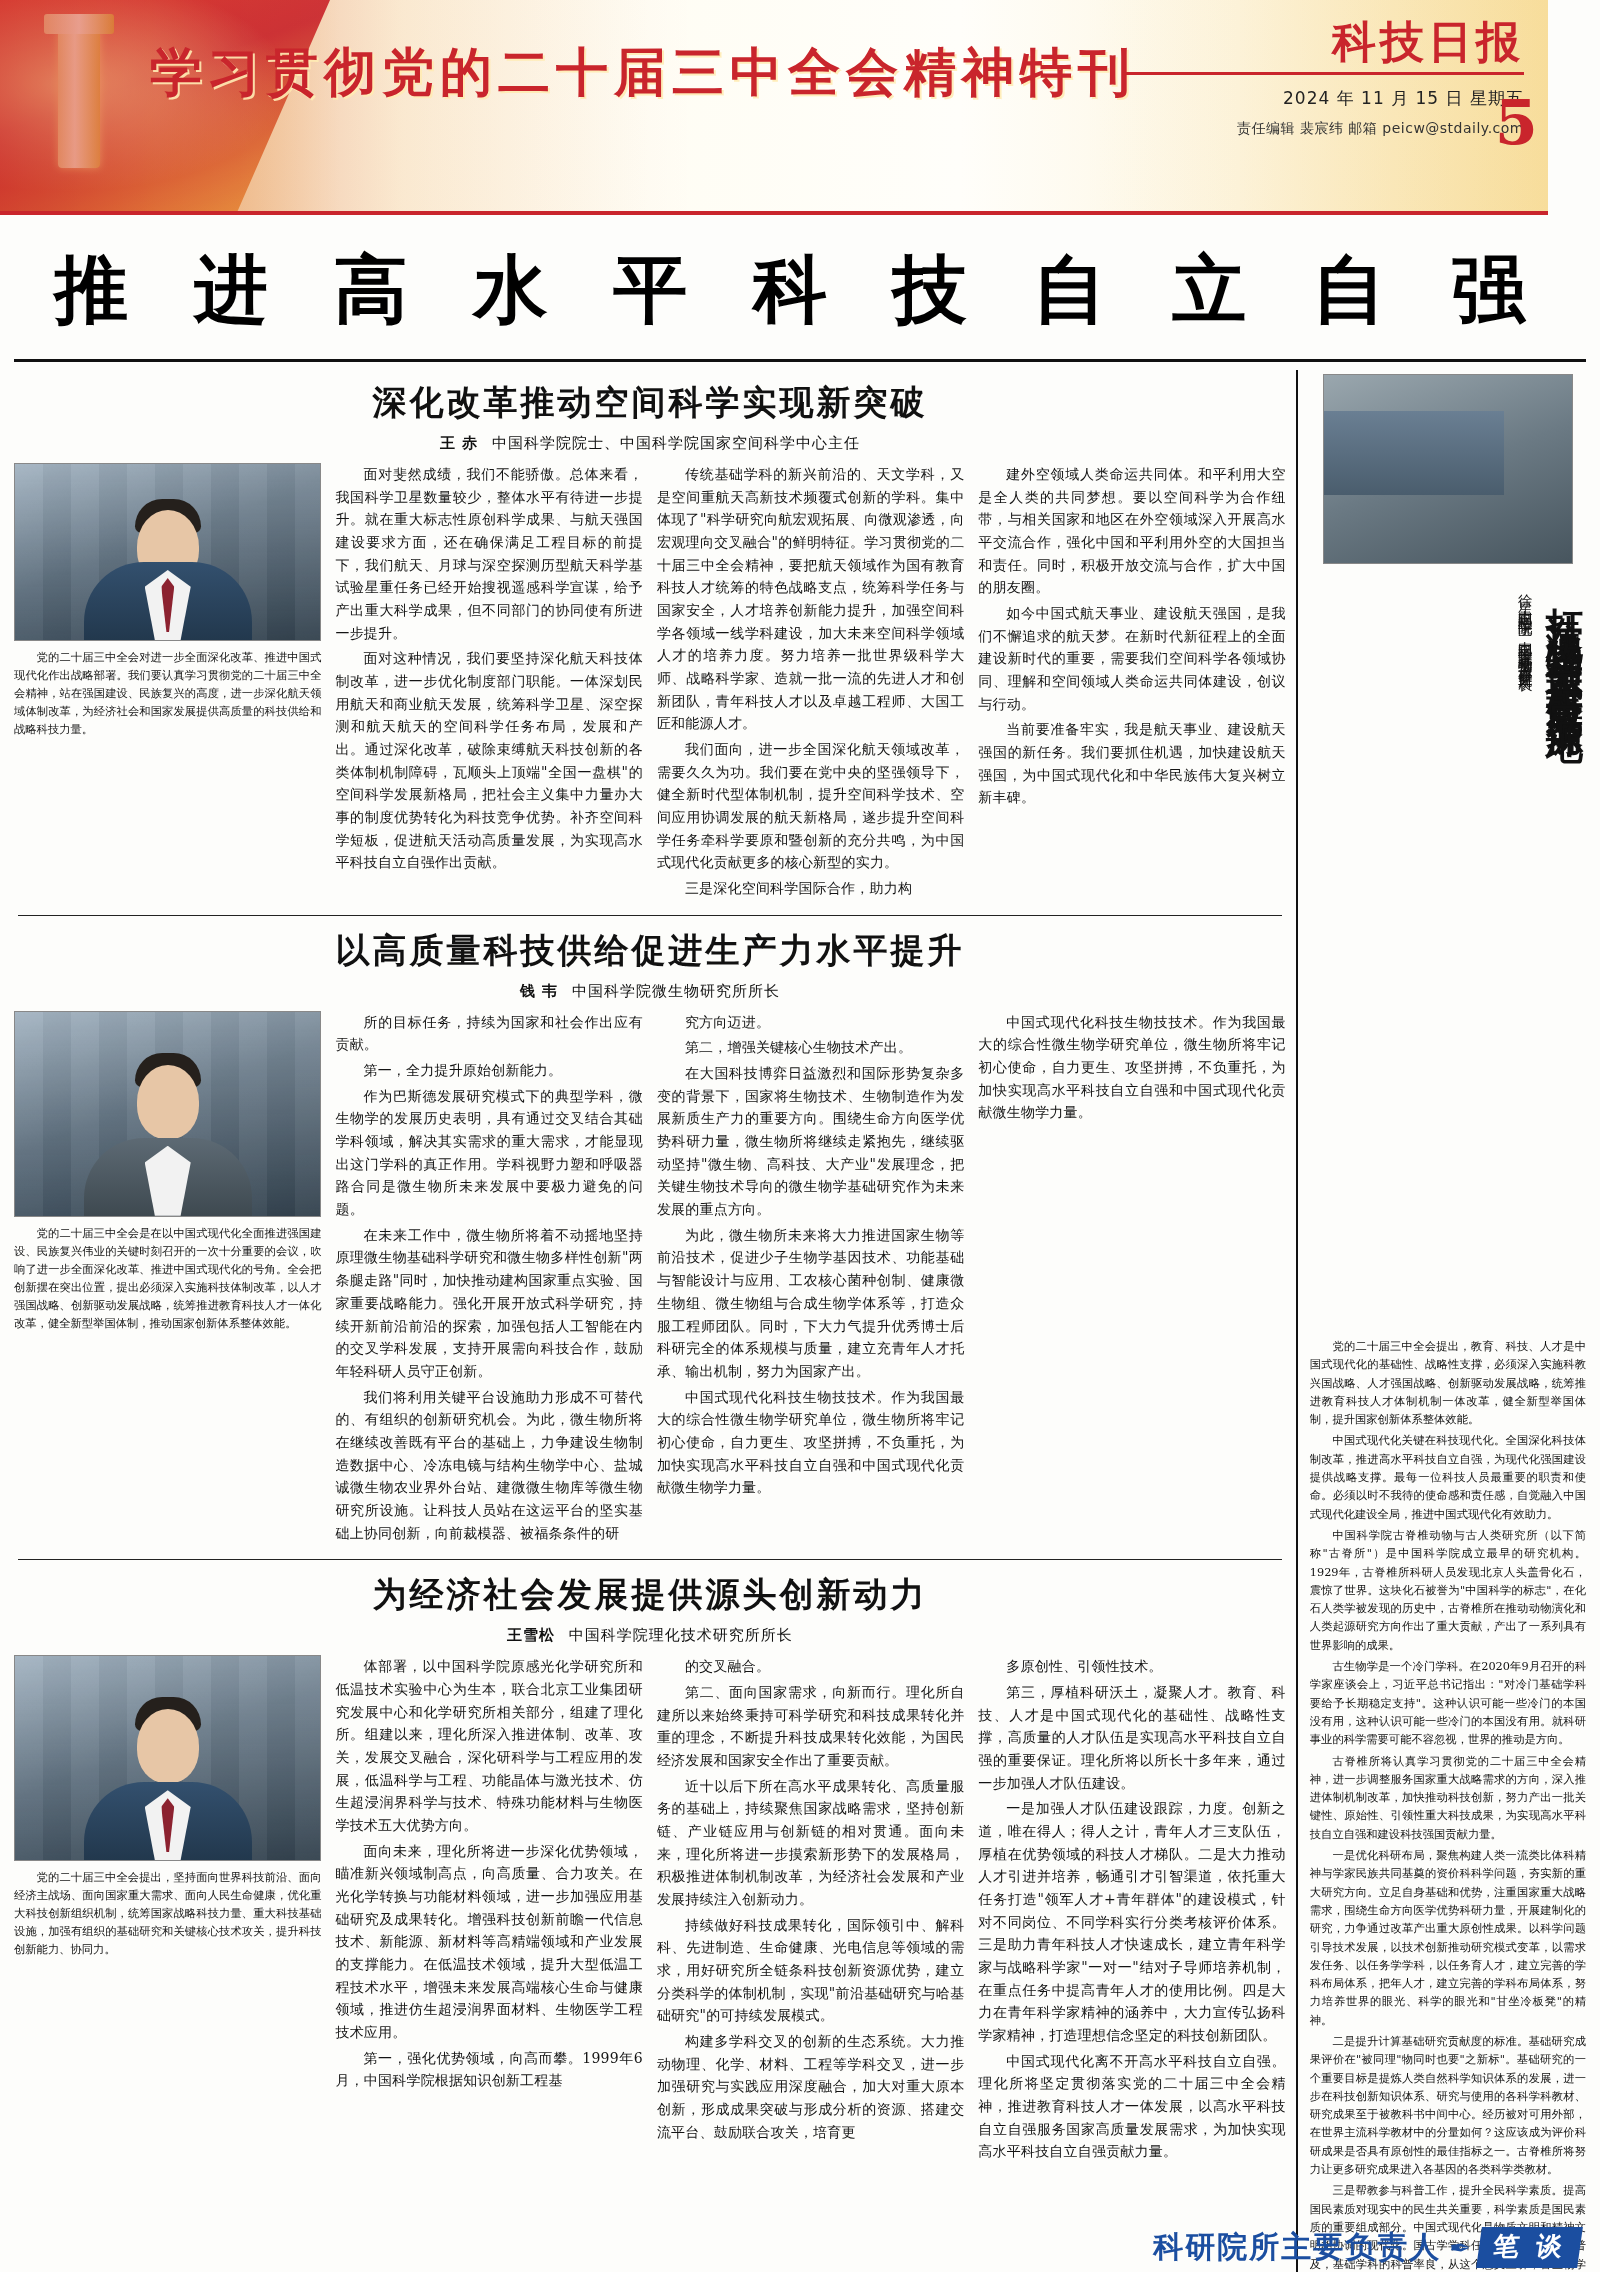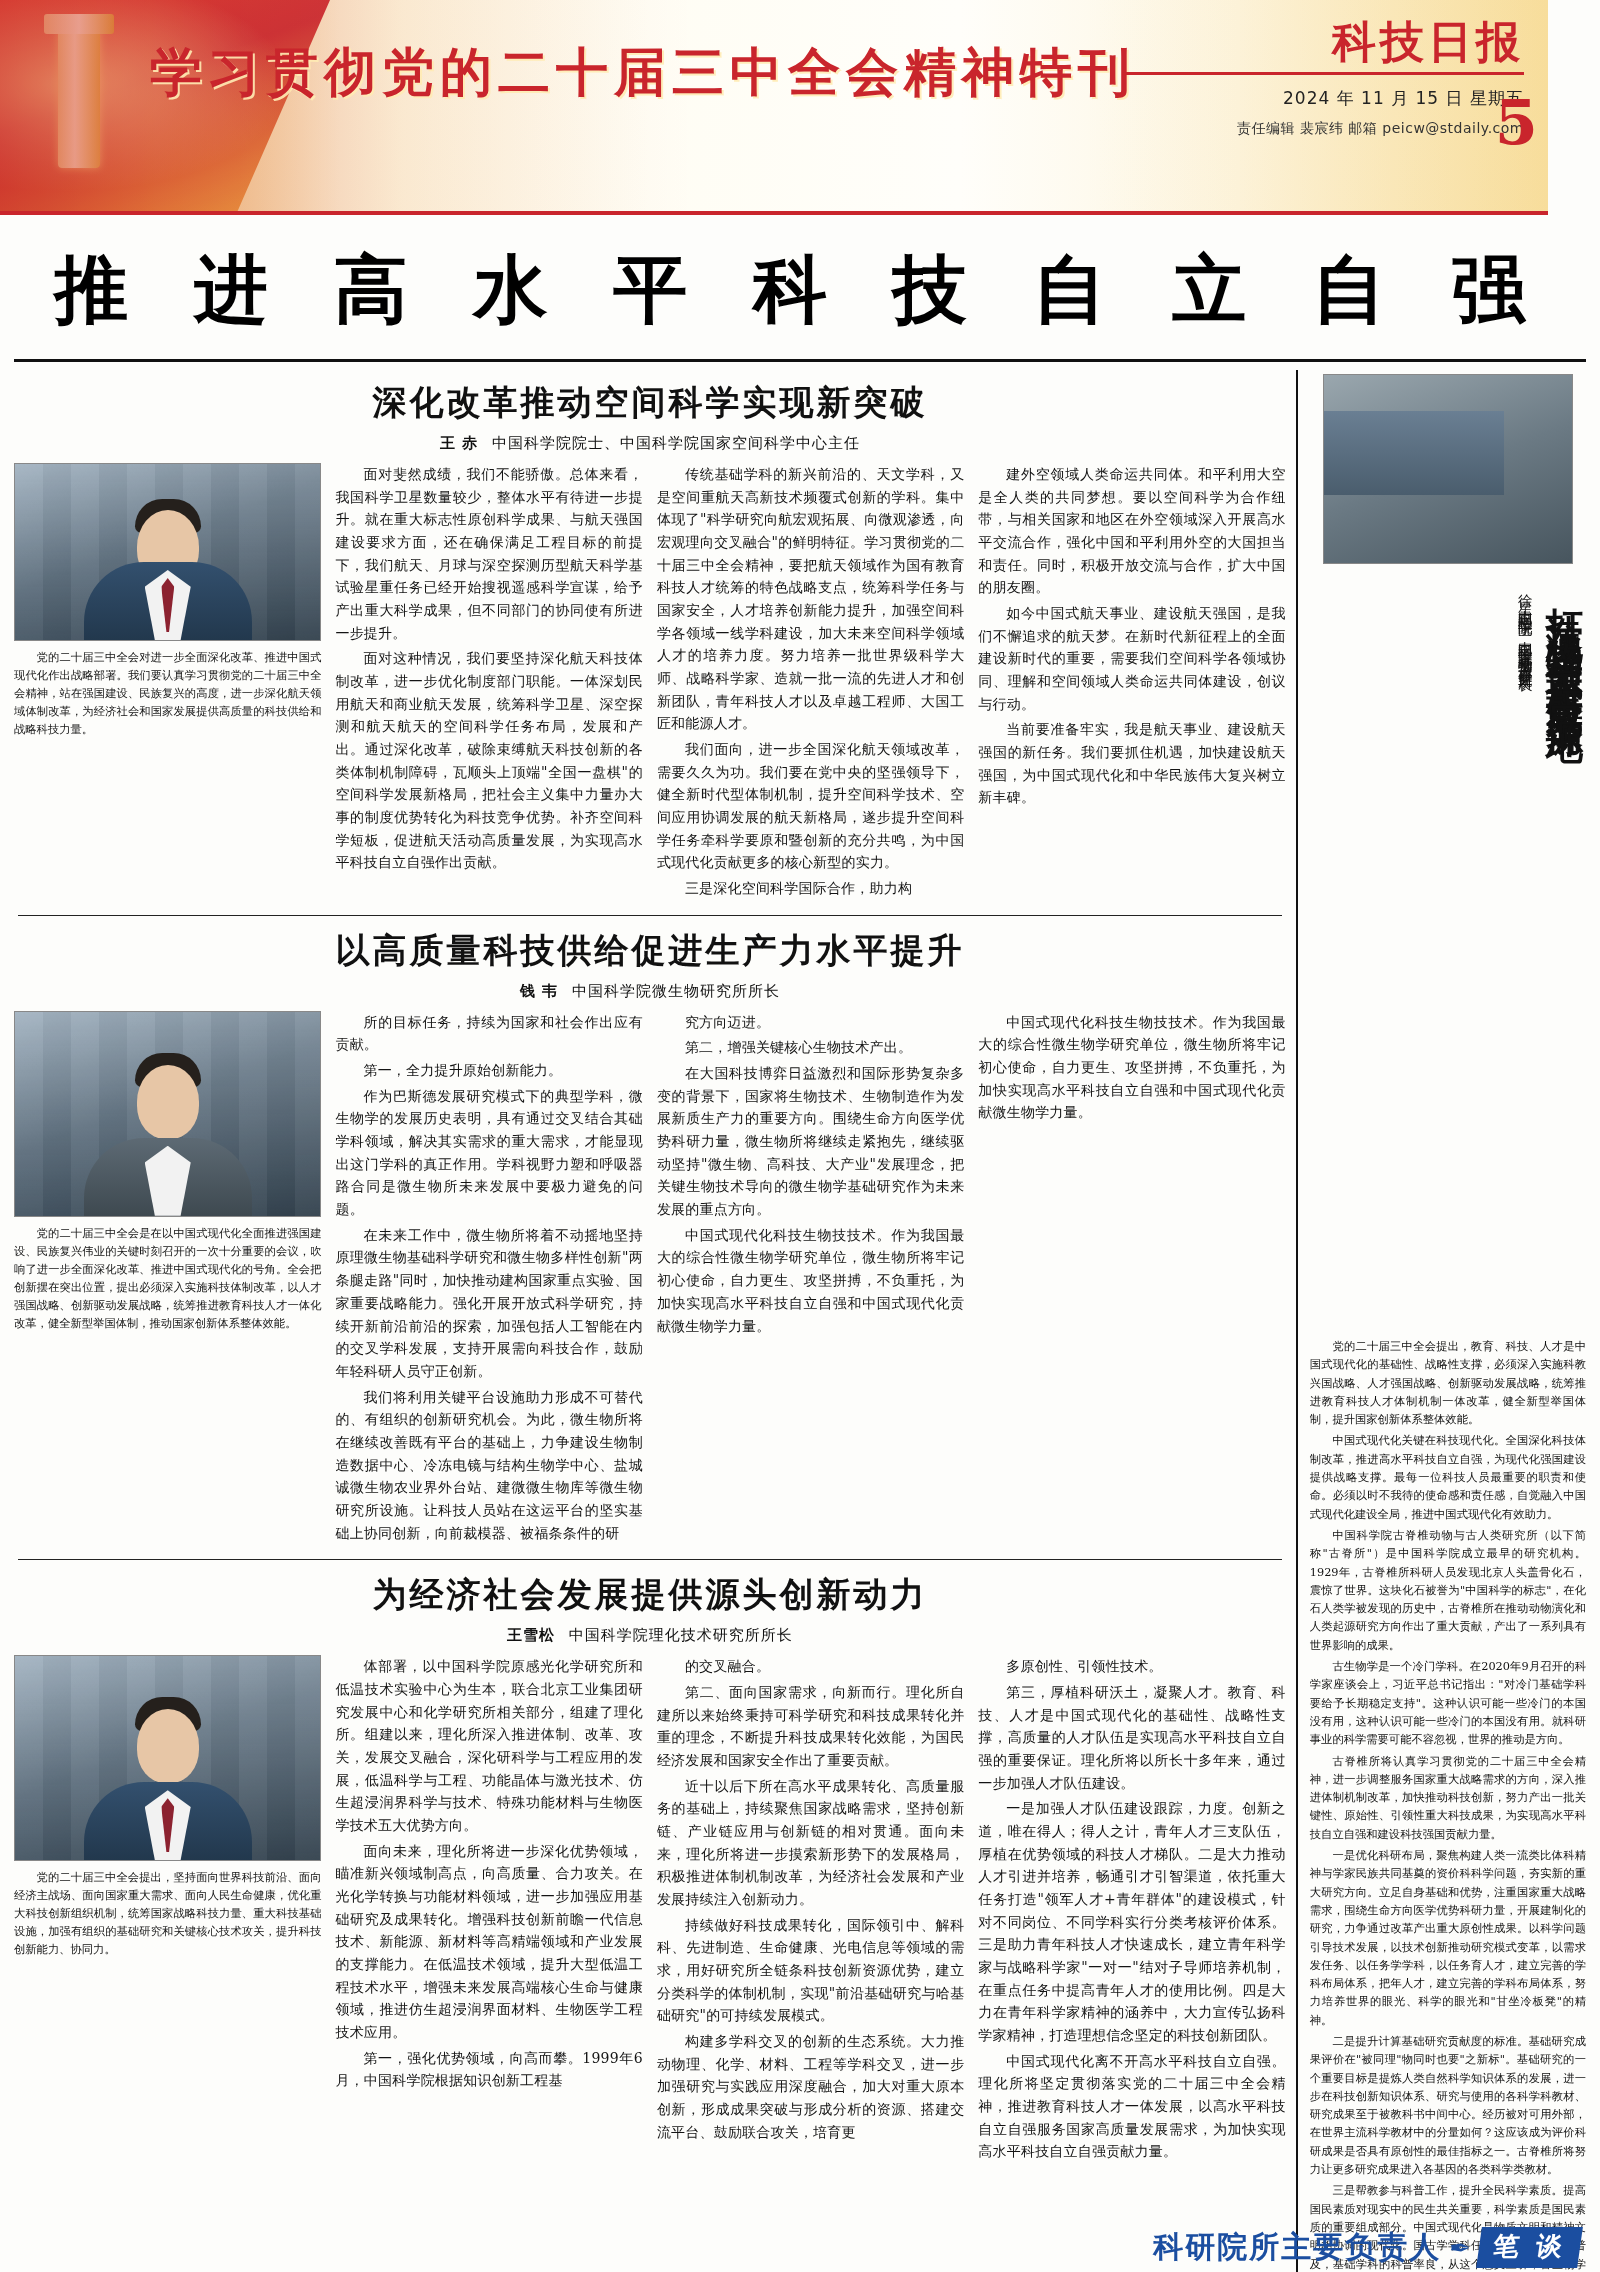--- a/index.html
+++ b/index.html
@@ -316,20 +316,21 @@
           <p>第一，全力提升原始创新能力。</p>
           <p>作为巴斯德发展研究模式下的典型学科，微生物学的发展历史表明，具有通过交叉结合其础学科领域，解决其实需求的重大需求，才能显现出这门学科的真正作用。学科视野力塑和呼吸器路合同是微生物所未来发展中要极力避免的问题。</p>
           <p>在未来工作中，微生物所将着不动摇地坚持原理微生物基础科学研究和微生物多样性创新"两条腿走路"同时，加快推动建构国家重点实验、国家重要战略能力。强化开展开放式科学研究，持续开新前沿前沿的探索，加强包括人工智能在内的交叉学科发展，支持开展需向科技合作，鼓励年轻科研人员守正创新。</p>
           <p>我们将利用关键平台设施助力形成不可替代的、有组织的创新研究机会。为此，微生物所将在继续改善既有平台的基础上，力争建设生物制造数据中心、冷冻电镜与结构生物学中心、盐城诚微生物农业界外台站、建微微生物库等微生物研究所设施。让科技人员站在这运平台的坚实基础上协同创新，向前裁模器、被福条条件的研</p>
           <p></p>
         </div>
         <div class="col txt">
           <p>究方向迈进。</p>
           <p>第二，增强关键核心生物技术产出。</p>
           <p>在大国科技博弈日益激烈和国际形势复杂多变的背景下，国家将生物技术、生物制造作为发展新质生产力的重要方向。围绕生命方向医学优势科研力量，微生物所将继续走紧抱先，继续驱动坚持"微生物、高科技、大产业"发展理念，把关键生物技术导向的微生物学基础研究作为未来发展的重点方向。</p>
+          <p>为此，微生物所未来将大力推进国家生物等前沿技术，促进少子生物学基因技术、功能基础与智能设计与应用、工农核心菌种创制、健康微生物组、微生物组与合成生物学体系等，打造众服工程师团队。同时，下大力气提升优秀博士后科研完全的体系规模与质量，建立充青年人才托承、输出机制，努力为国家产出。</p>
           <p>中国式现代化科技生物技技术。作为我国最大的综合性微生物学研究单位，微生物所将牢记初心使命，自力更生、攻坚拼搏，不负重托，为加快实现高水平科技自立自强和中国式现代化贡献微生物学力量。</p>
           <p></p>
         </div>
         <div class="col txt">
           <p>中国式现代化科技生物技技术。作为我国最大的综合性微生物学研究单位，微生物所将牢记初心使命，自力更生、攻坚拼搏，不负重托，为加快实现高水平科技自立自强和中国式现代化贡献微生物学力量。</p>
           <p></p>
         </div>
       </div>
     </div>
 

